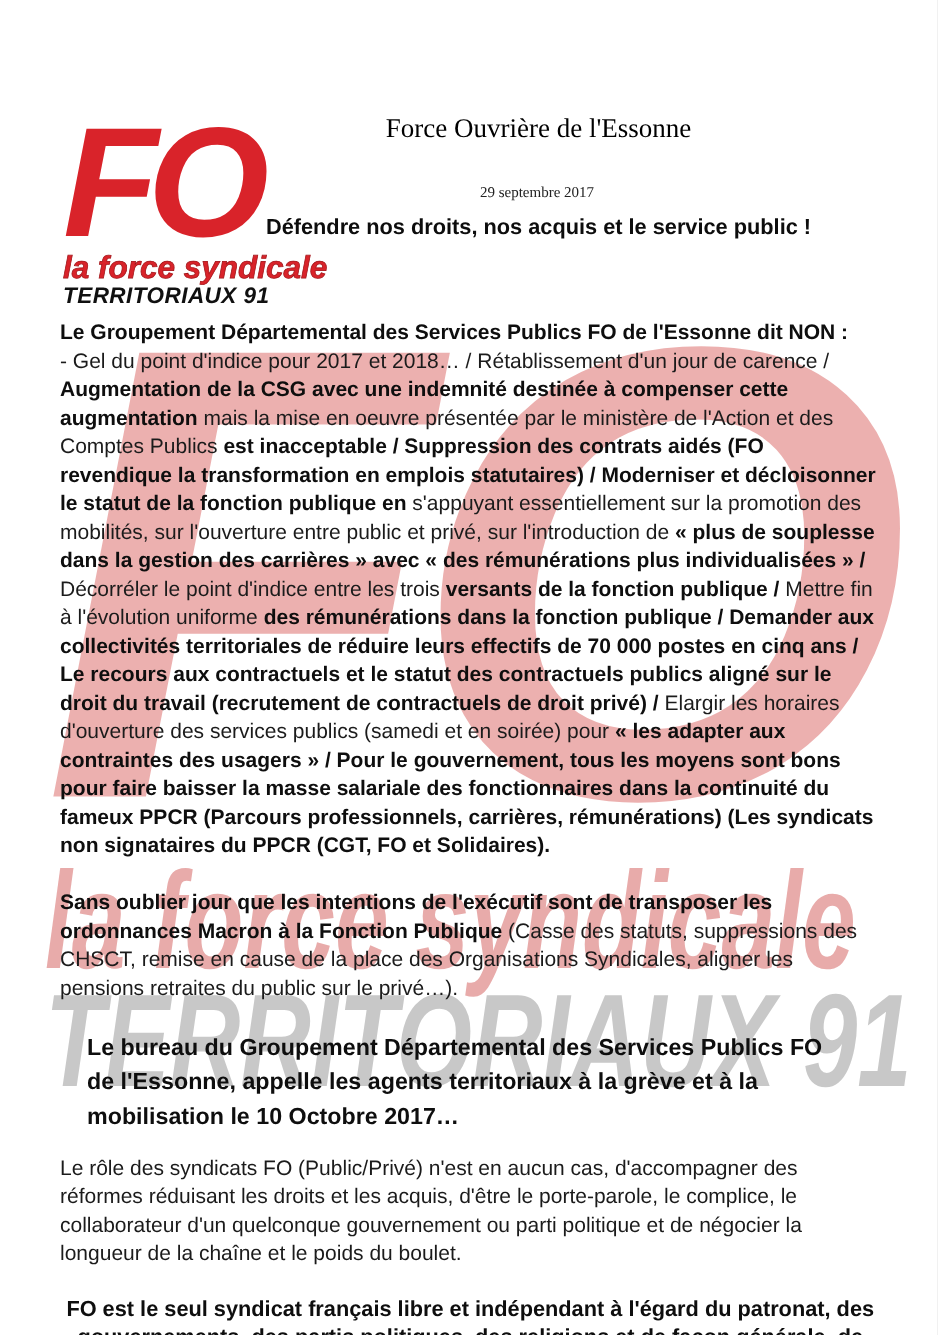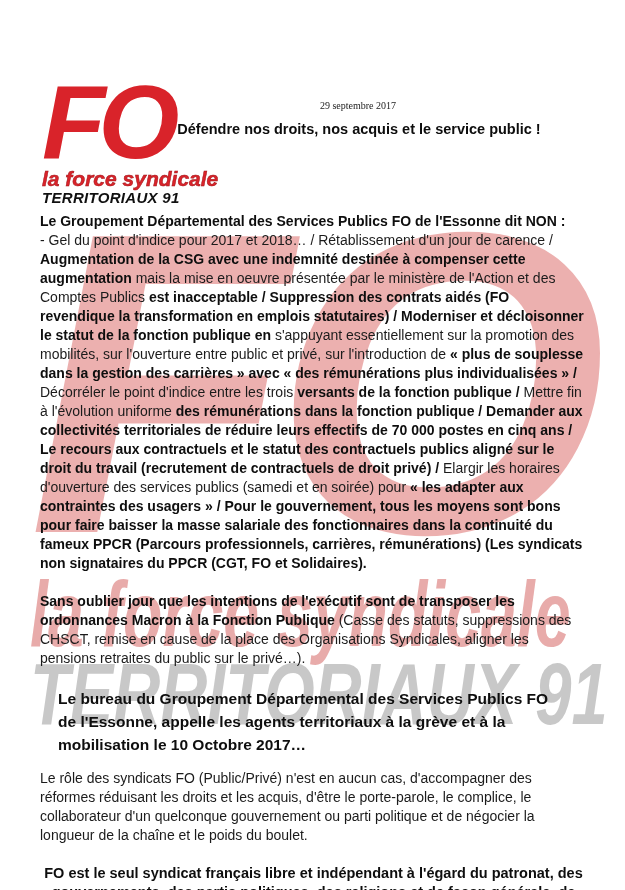--- a/index.html
+++ b/index.html
@@ -82,20 +82,21 @@
     <div class="wm-terr">TERRITORIAUX  91</div>
   </div>
 
   <div class="logo">
     <div class="logo-fo">FO</div>
     <div class="logo-tag">la force syndicale</div>
     <div class="logo-terr">TERRITORIAUX 91</div>
   </div>
 
   <div class="header-text">
+    <div class="title-line">Force Ouvrière de l'Essonne</div>
     <div class="doc-date">29 septembre 2017</div>
     <div class="subtitle">
       <div>Défendre nos droits, nos acquis et le service public !</div>
     </div>
   </div>
 
   <div class="body-text">
       <div class="para"><span class="b">Le Groupement Départemental des Services Publics FO de l'Essonne dit NON :<br></span><span>- Gel du point d'indice pour 2017 et 2018… / Rétablissement d'un jour de carence / </span><span class="b">Augmentation de la CSG avec une indemnité destinée à compenser cette augmentation </span><span>mais la mise en oeuvre présentée par le ministère de l'Action et des Comptes Publics </span><span class="b">est inacceptable / Suppression des contrats aidés (FO revendique la transformation en emplois statutaires) / Moderniser et décloisonner le statut de la fonction publique en </span><span>s'appuyant essentiellement sur la promotion des mobilités, sur l'ouverture entre public et privé, sur l'introduction de </span><span class="b">« plus de souplesse dans la gestion des carrières » avec « des rémunérations plus individualisées » / </span><span>Décorréler le point d'indice entre les trois </span><span class="b">versants de la fonction publique / </span><span>Mettre fin à l'évolution uniforme </span><span class="b">des rémunérations dans la fonction publique / Demander aux collectivités territoriales de réduire leurs effectifs de 70 000 postes en cinq ans / Le recours aux contractuels et le statut des contractuels publics aligné sur le droit du travail (recrutement de contractuels de droit privé) / </span><span>Elargir les horaires d'ouverture des services publics (samedi et en soirée) pour </span><span class="b">« les adapter aux contraintes des usagers » / Pour le gouvernement, tous les moyens sont bons pour faire baisser la masse salariale des fonctionnaires dans la continuité du fameux PPCR (Parcours professionnels, carrières, rémunérations) (Les syndicats non signataires du PPCR (CGT, FO et Solidaires).</span></div>
       <div class="para"><span class="b">Sans oublier jour que les intentions de l'exécutif sont de transposer les ordonnances Macron à la Fonction Publique </span><span>(Casse des statuts, suppressions des CHSCT, remise en cause de la place des Organisations Syndicales, aligner les pensions retraites du public sur le privé…).</span></div>
       <div class="para p-center-lg"><span class="b">Le bureau du Groupement Départemental des Services Publics FO de l'Essonne, appelle les agents territoriaux à la grève et à la mobilisation le 10 Octobre 2017…</span></div>

